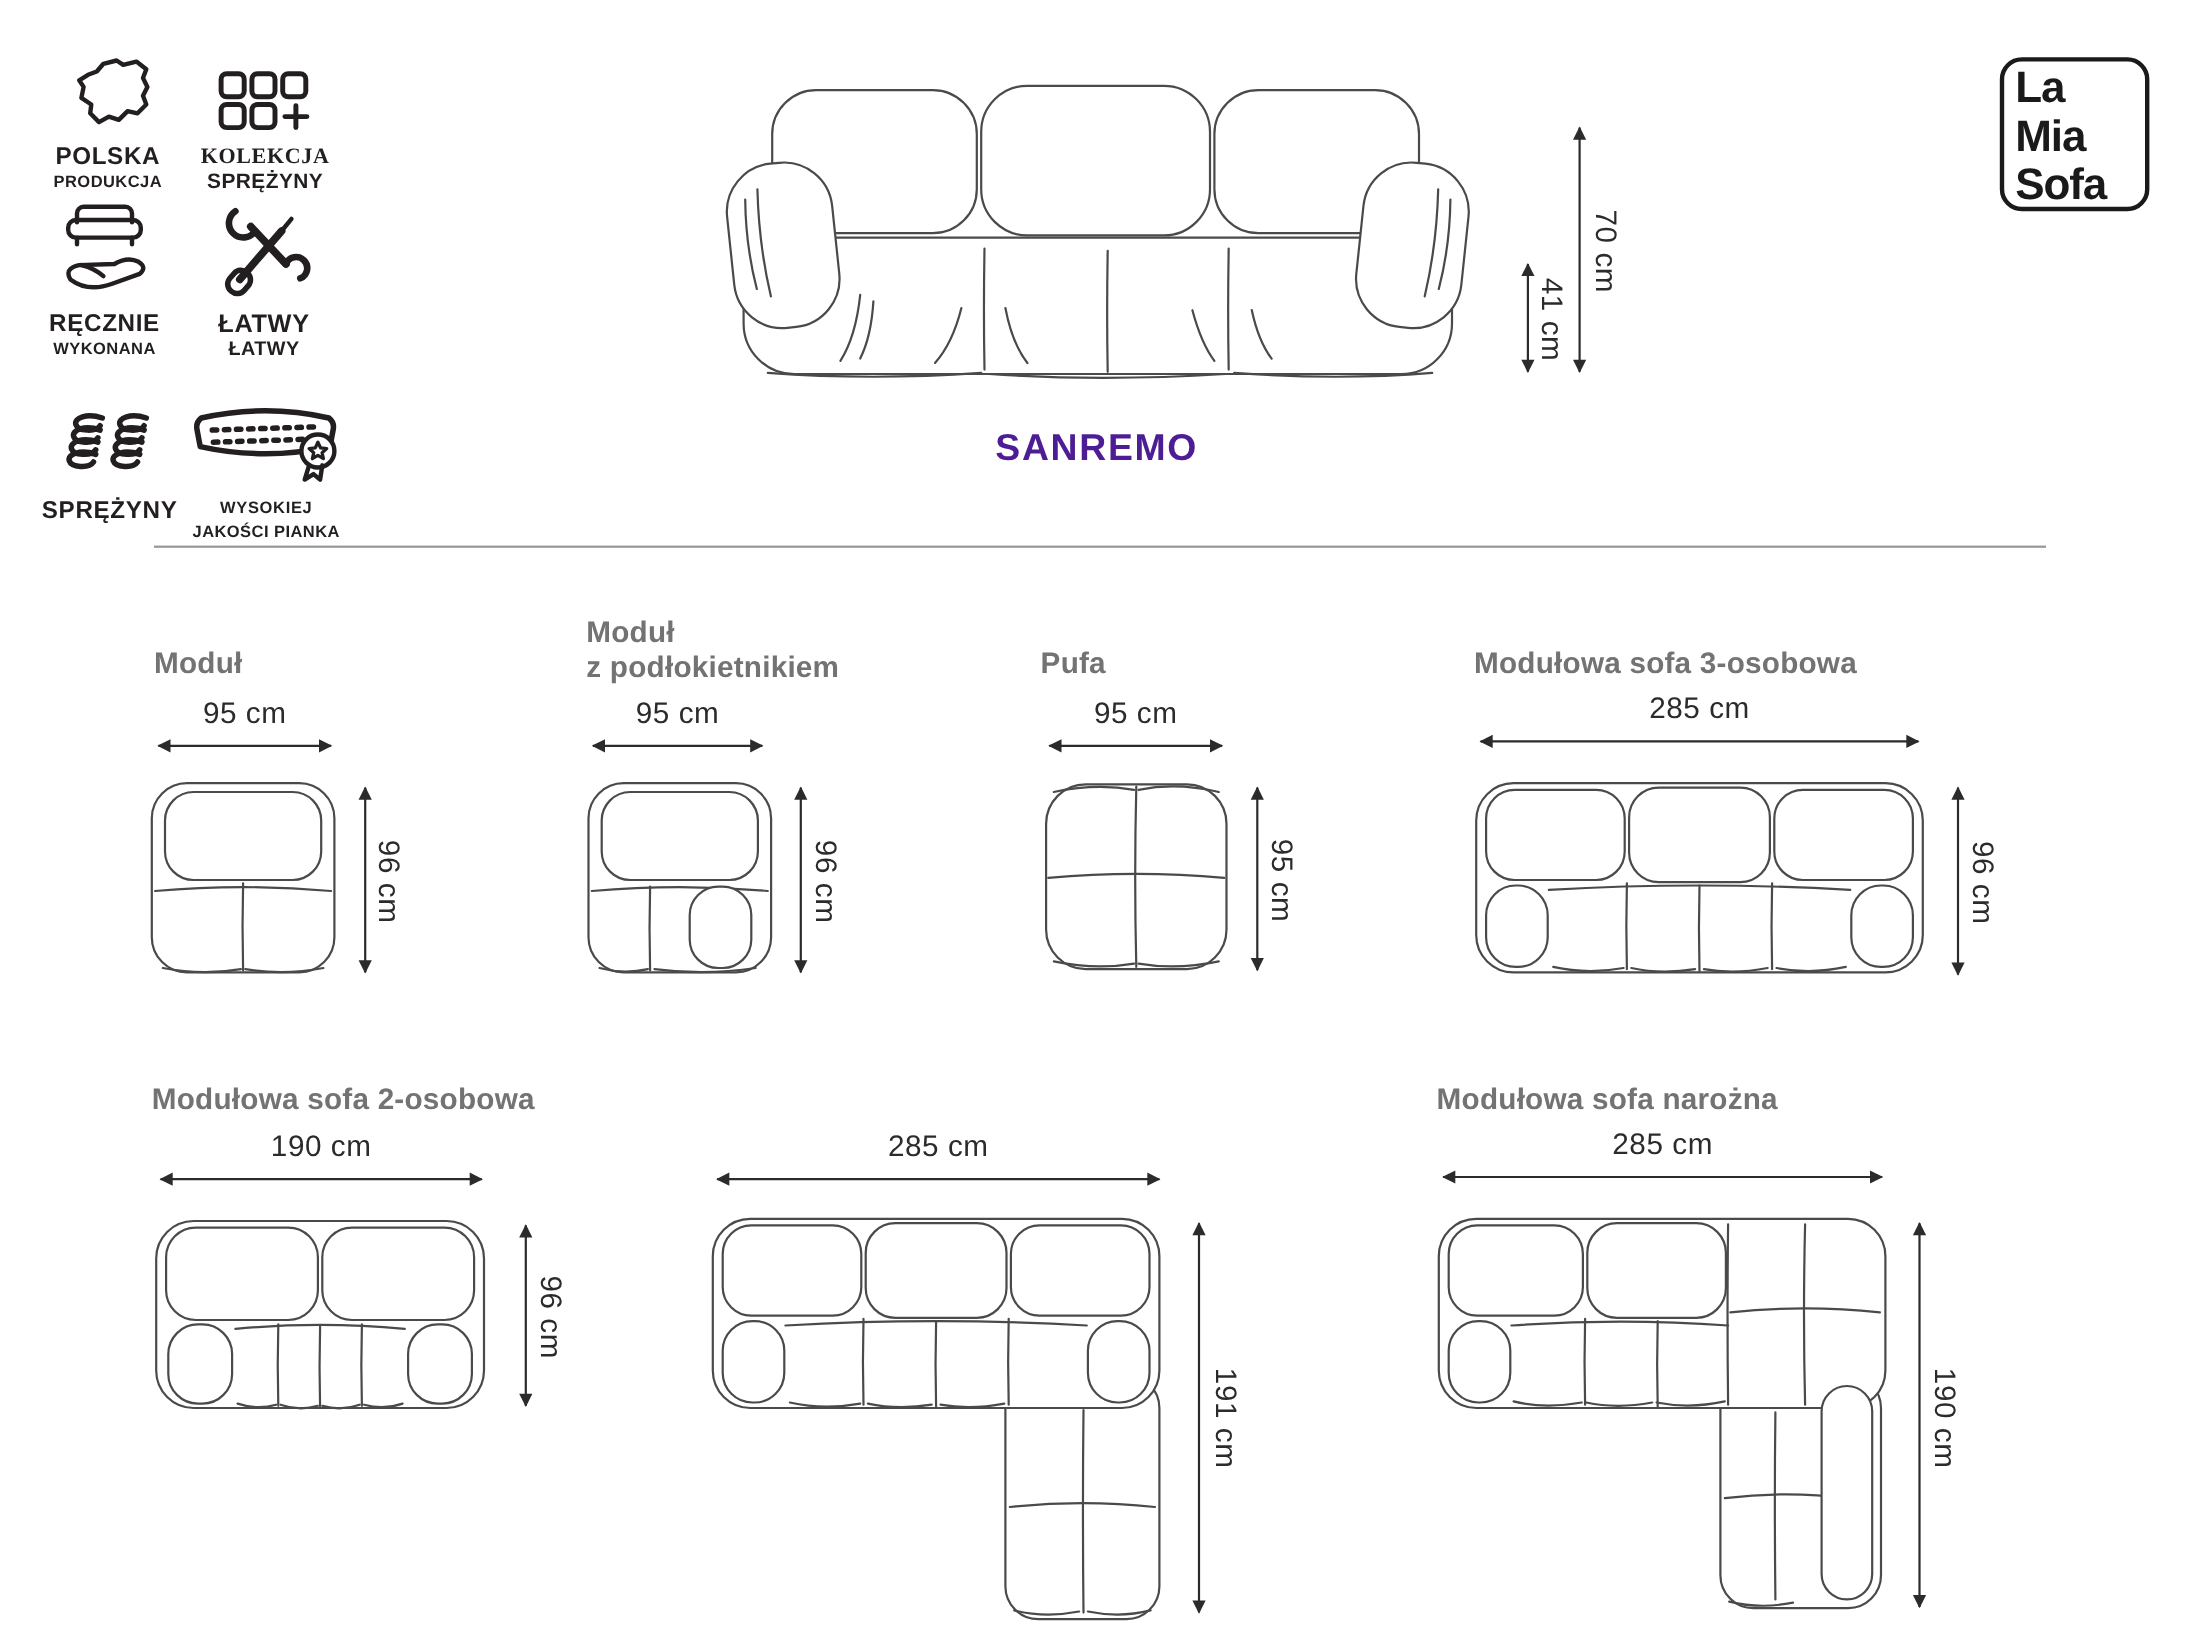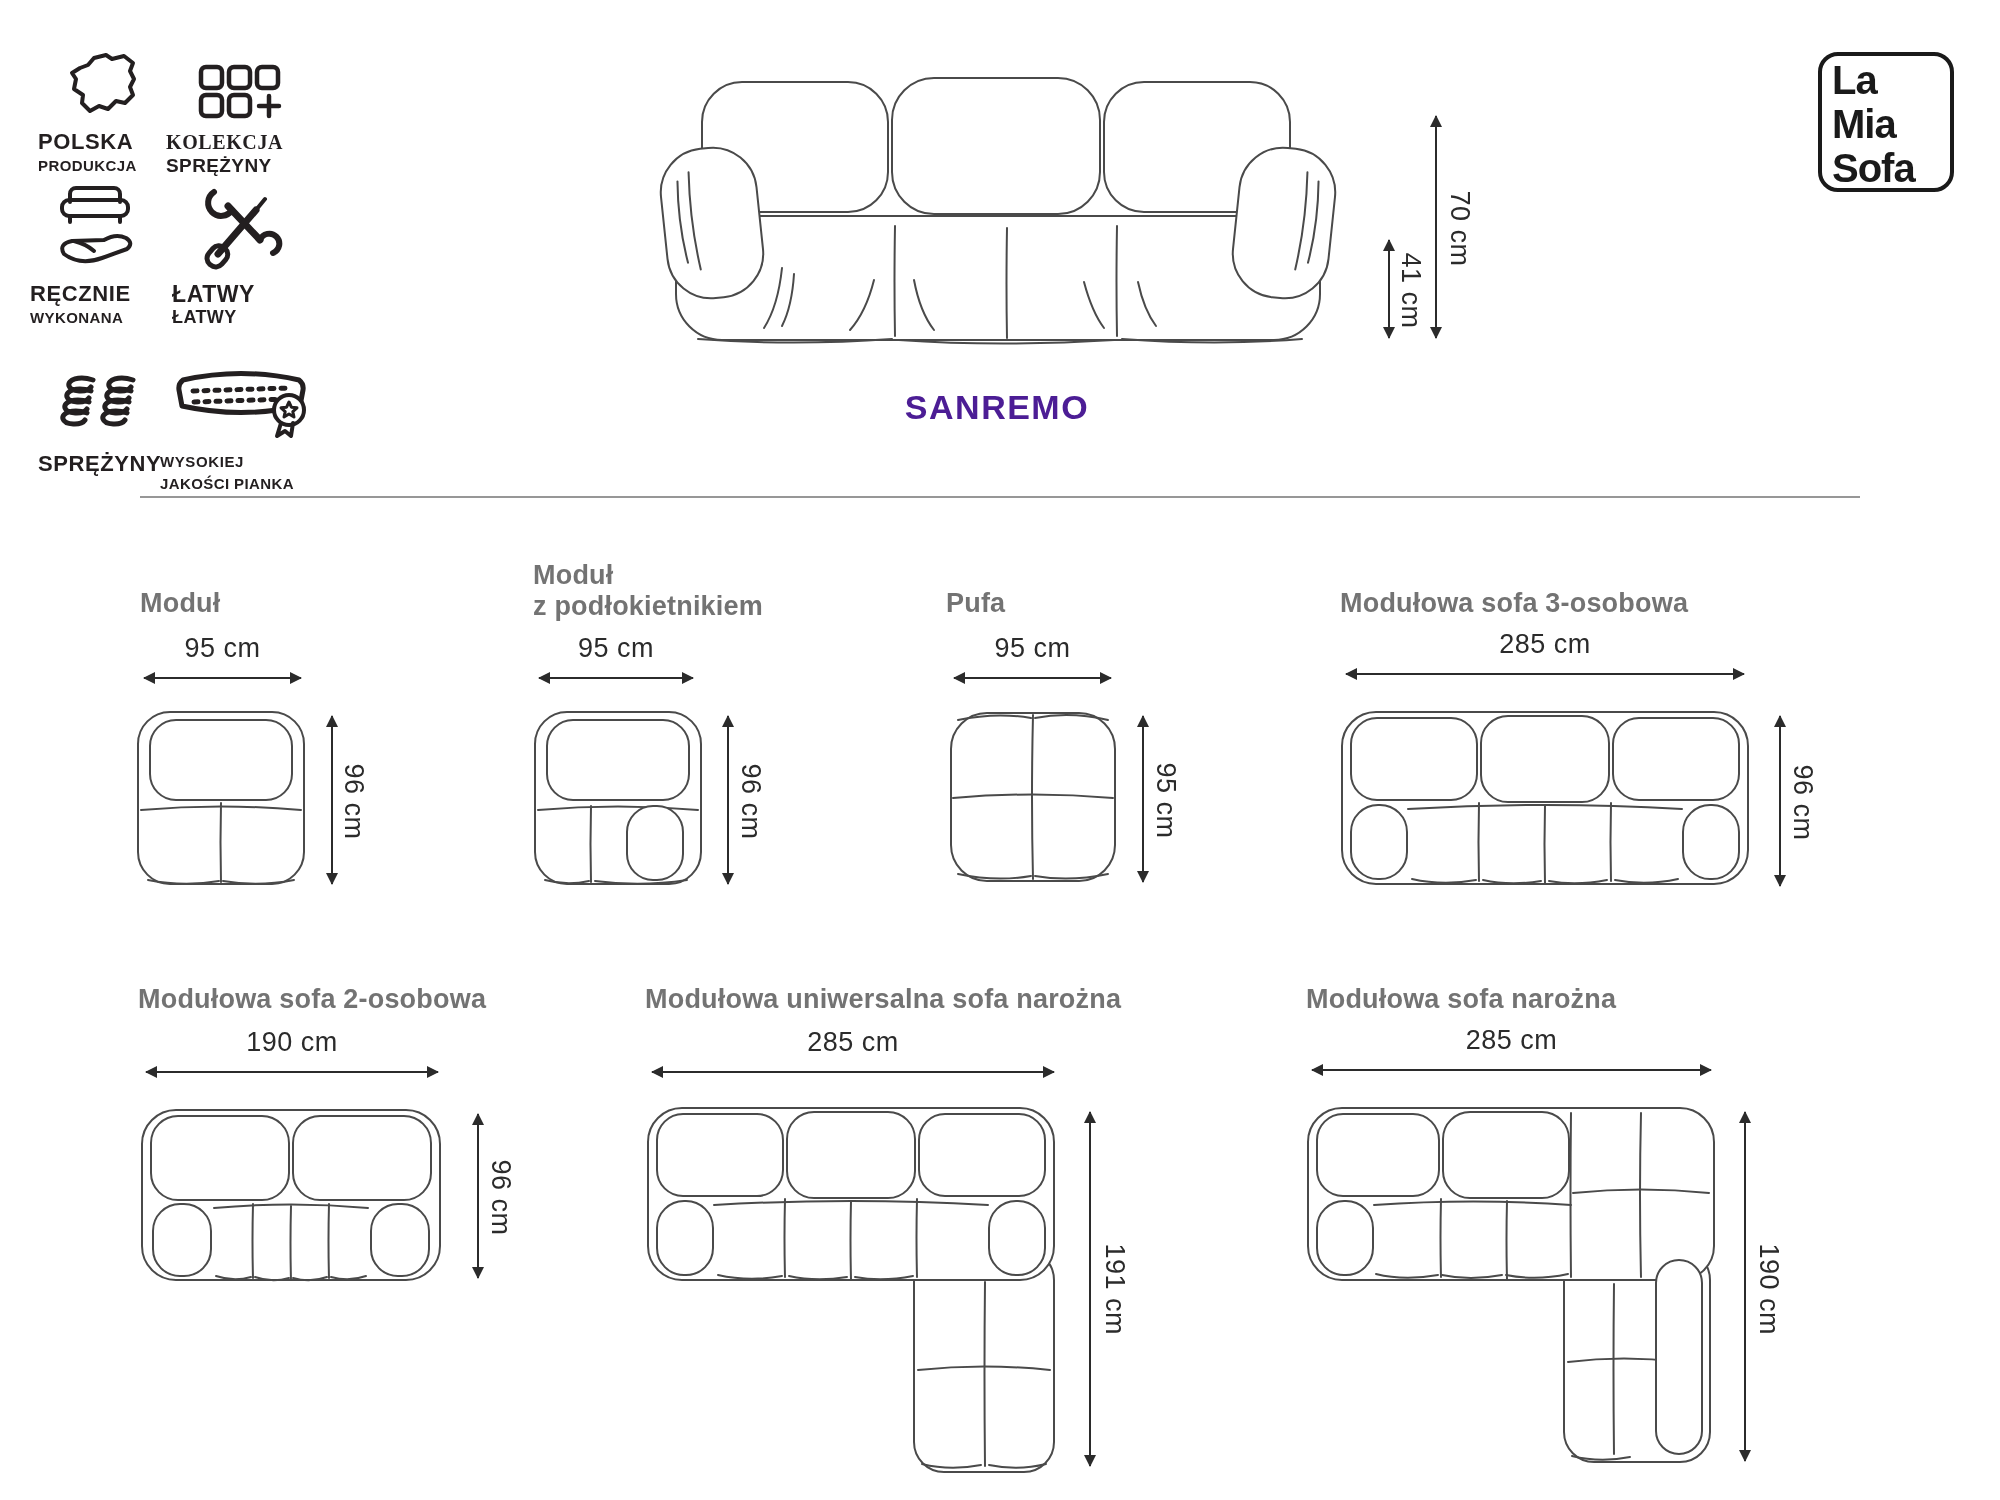--- a/index.html
+++ b/index.html
@@ -1,19 +1,19 @@
 <!DOCTYPE html>
 <html><head>
 <meta charset="utf-8">
 <style>
   html,body{margin:0;padding:0;background:#fff;}
   body{width:2000px;height:1500px;position:relative;overflow:hidden;
        font-family:"Liberation Sans","DejaVu Sans",sans-serif;color:#231f20;}
   
-  .feature{position:absolute;text-align:left;}
+  .feature{position:absolute;text-align:center;}
   .feature .ic{display:flex;justify-content:center;align-items:flex-end;}
   .f-l1{font-weight:700;font-size:22px;letter-spacing:.6px;margin-top:10px;line-height:24px;}
   .f-l2{font-weight:700;font-size:15px;letter-spacing:.4px;margin-top:3px;line-height:17px;}
   .feature.f2 .f-l1{font-size:20px;font-family:Liberation Serif, serif;}
   .feature.f2 .f-l2{font-size:19px;}
   .feature.f4 .f-l1{font-size:23px;}
   .feature.f4 .f-l2{font-size:18px;}
   .feature.f6 .f-l1{font-size:15px;margin-top:8px;}
   .feature.f6 .f-l2{font-size:15px;margin-top:1px;}
   
@@ -328,21 +328,20 @@
   </svg>
   <svg style="left:340px;top:130px;" width="16" height="172" viewBox="0 0 16 172">
     <path d="M8,4 V168" stroke="#2b2b2b" stroke-width="2" fill="none"></path>
     <path d="M2,15 L8,3 L14,15 Z" fill="#2b2b2b"></path>
       <path d="M2,157 L8,169 L14,157 Z" fill="#2b2b2b"></path>
   </svg>
   <div class="vdim" style="left:325px;top:202px;">96 cm</div>
 </div>
 
 <div class="module" style="left:640px;top:980px;width:490px;height:510px;">
-  <div class="m-title" style="left:5px;top:4px;">Modułowa uniwersalna sofa narożna</div>
   <div class="wdim" style="left:8px;top:47px;width:410px;">285 cm</div>
   <svg style="left:8px;top:84px;" width="410" height="16" viewBox="0 0 410 16">
     <path d="M4,8 H406" stroke="#2b2b2b" stroke-width="2" fill="none"></path>
     <path d="M15,2 L3,8 L15,14 Z" fill="#2b2b2b"></path>
       <path d="M395,2 L407,8 L395,14 Z" fill="#2b2b2b"></path>
   </svg>
   <svg style="left:4px;top:120px;" width="416" height="380" viewBox="0 0 416 380">
     <g stroke="#4a4a4a" stroke-width="2" fill="none" stroke-linecap="round" stroke-linejoin="round">
       <rect x="270" y="150" width="140" height="222" rx="30" fill="#fff"></rect>
       <rect x="4" y="8" width="406" height="172" rx="34" fill="#fff"></rect>

